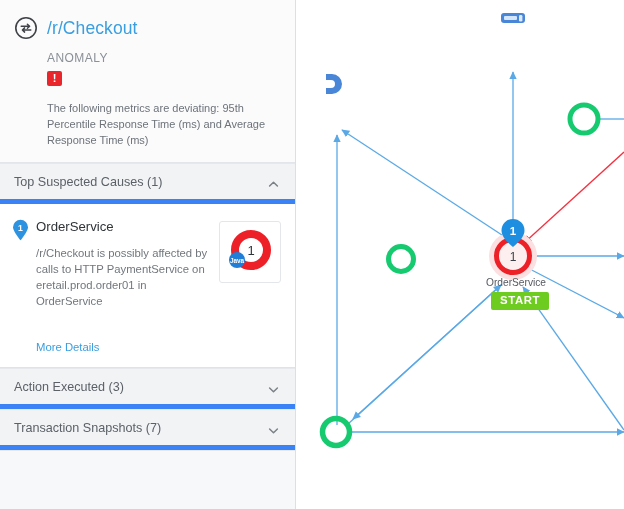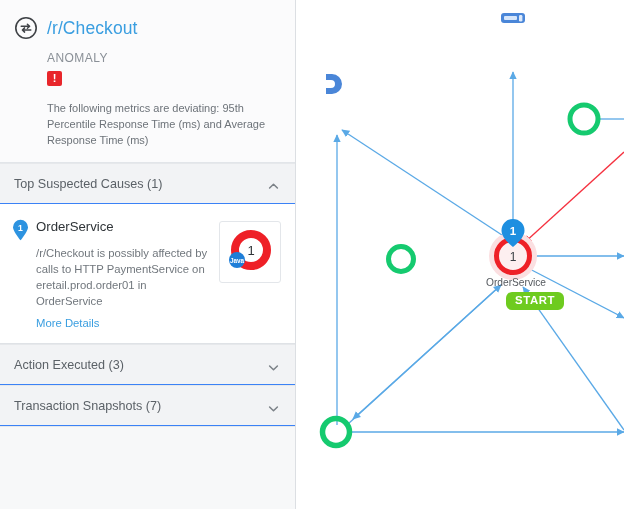--- a/index.html
+++ b/index.html
@@ -41,37 +41,37 @@
   }
   .sev-text{color:#2f3438;font-size:12.6px;font-weight:700;letter-spacing:.05px;}
   .desc{
     margin:14px 0 0 33px;color:#6d7379;font-size:11px;line-height:16px;
     max-width:228px;
   }
 
   
   .acc-head{
     display:flex;align-items:center;justify-content:space-between;
-    background:#f2f3f5;border-bottom:1px solid #3b82f6;border-top:1px solid #e6e8eb;
+    background:#f2f3f5;border-bottom:5px solid #3b82f6;border-top:1px solid #e6e8eb;
     padding:0 16px 0 14px;height:41px;box-sizing:border-box;cursor:pointer;
   }
   .acc-title{color:#5b6167;font-size:12.6px;}
   .chev{width:11px;height:11px;display:block;color:#7b8187;}
 
   .acc-body{background:#ffffff;border-bottom:1px solid #dfe2e6;padding:14px 14px 12px 12px;}
   .cause{display:flex;align-items:flex-start;gap:0;}
   .cause-left{flex:1 1 auto;min-width:0;padding-right:8px;}
   .cause-title-row{display:flex;align-items:flex-start;gap:7px;}
   .pin{width:17px;height:22px;flex:0 0 17px;display:block;margin-top:1px;}
   .cause-name{color:#2f3438;font-size:13.2px;line-height:17px;}
   .cause-desc{
-    color:#71777d;font-size:11.3px;line-height:16px;margin:4px 0 0 24px;max-width:196px;
+    color:#71777d;font-size:11.3px;line-height:16px;margin:4px 0 12px 24px;max-width:196px;
   }
   .more-link{
-    display:inline-block;margin:8px 0 0 24px;color:#3a9ee0;font-size:11.3px;cursor:pointer;
+    display:inline-block;margin:20px 0 0 24px;color:#3a9ee0;font-size:11.3px;cursor:pointer;
   }
   .thumb{
     flex:0 0 62px;width:62px;height:62px;margin-top:3px;
     background:#fff;border:1px solid #e3e6ea;border-radius:3px;
     position:relative;box-sizing:border-box;
   }
   .thumb svg{position:absolute;left:0;top:0;}
 
   .panel-filler{flex:1 1 auto;background:#f7f8f9;border-top:1px solid #e6e8eb;}
 
@@ -228,16 +228,16 @@
           <circle cx="217" cy="256" r="24" fill="#fbdfe1"></circle>
           <circle cx="217" cy="256" r="16.5" fill="#fdeff0" stroke="#ee2027" stroke-width="5"></circle>
           <text x="217" y="261" text-anchor="middle" font-family="Liberation Sans, sans-serif" font-size="12" fill="#3a3f44">1</text>
           <path d="M217 247 C209.5 241 205.5 235.5 205.5 230.5 A11.5 11.5 0 0 1 228.5 230.5 C228.5 235.5 224.5 241 217 247 Z" fill="#1e8fe0"></path>
           <text x="217" y="235" text-anchor="middle" font-family="Liberation Sans, sans-serif" font-size="11.5" font-weight="bold" fill="#ffffff">1</text>
         </g>
       </g>
     </svg>
 
     <div class="node-label" style="left:190px;top:277px;">OrderService</div>
-    <div class="start-chip" style="left:210px;top:292px;border-radius:6px;">START</div>
+    <div class="start-chip" style="left:195px;top:292px;">START</div>
   </div>
 
 </div>
 
 </body></html>

